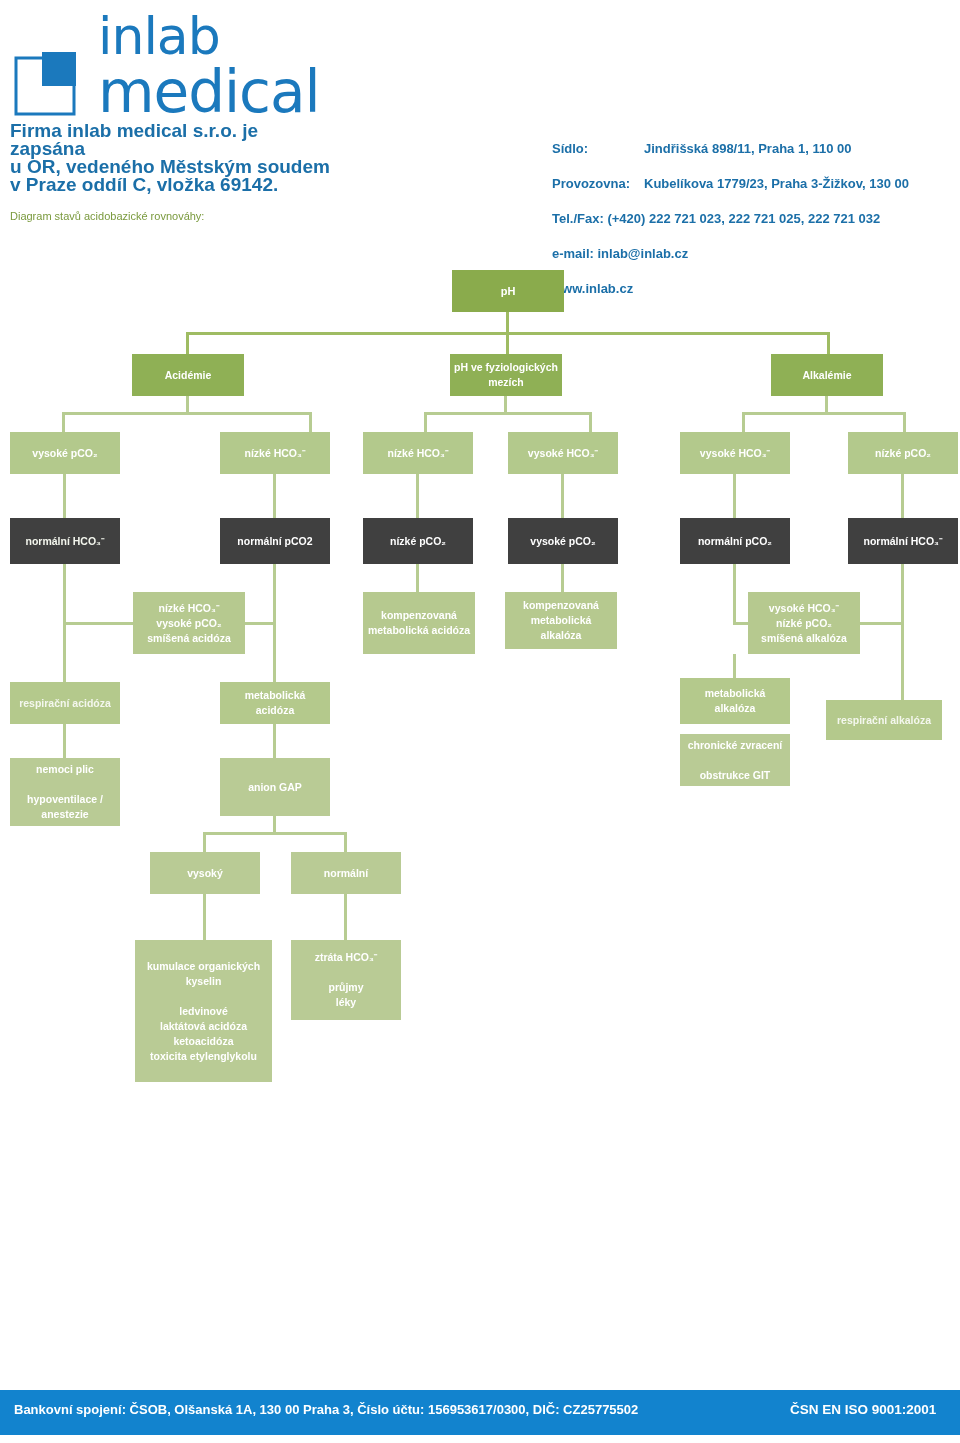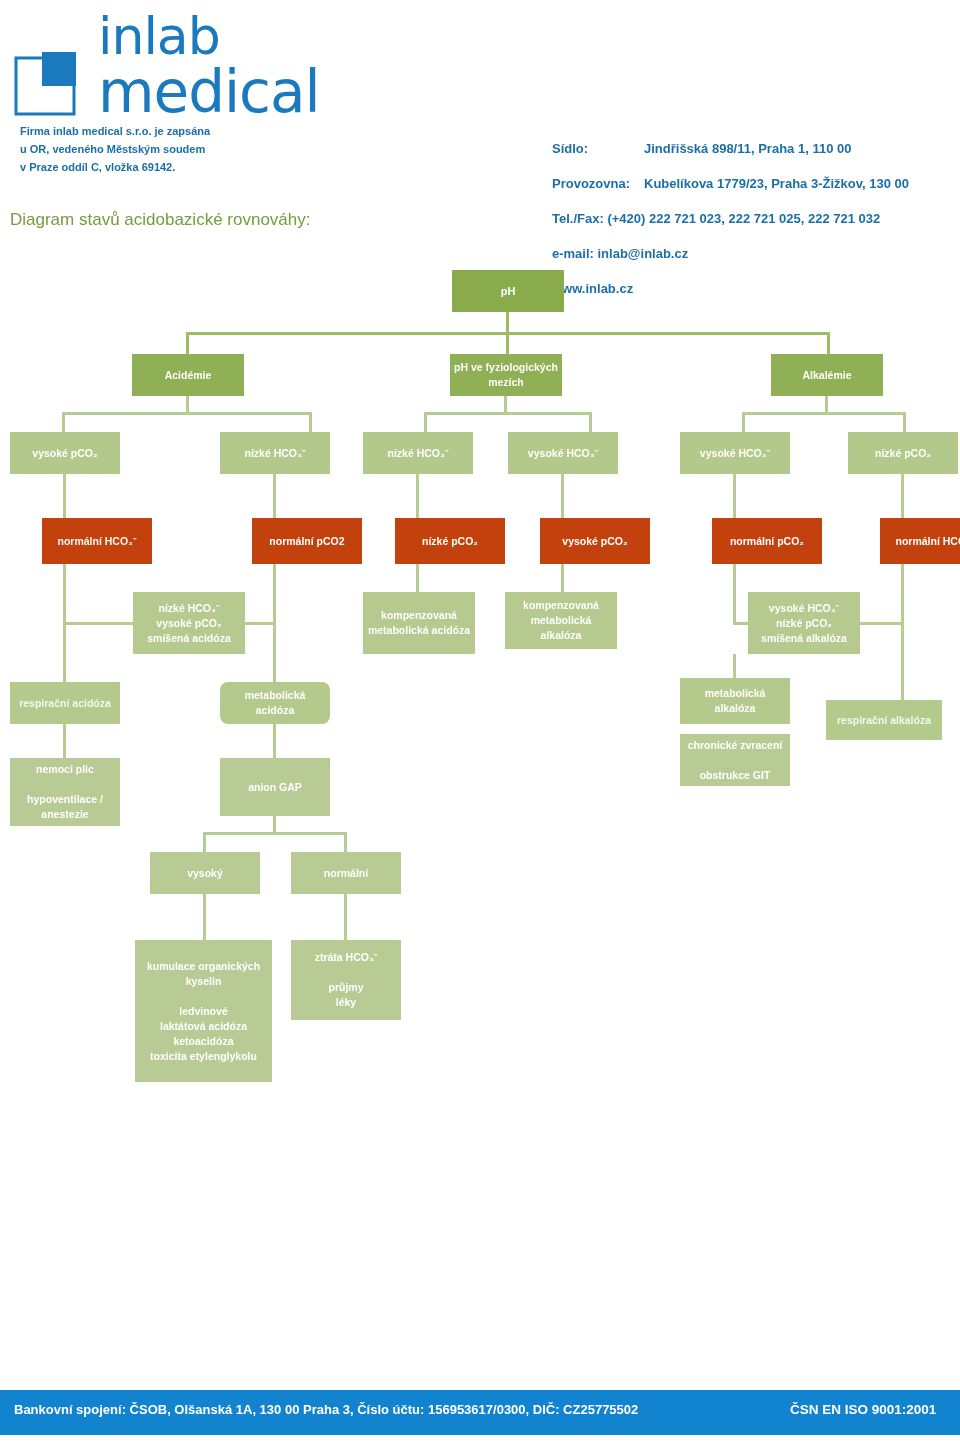--- a/index.html
+++ b/index.html
@@ -9,38 +9,38 @@
   }
   
   .logo{position:absolute;left:10px;top:6px;width:300px;height:110px;}
   .logo-mark{position:absolute;left:4px;top:44px;width:72px;height:66px;}
   .logo-word{position:absolute;font-family:"DejaVu Sans",sans-serif;font-weight:400;
     color:#1b79bd;letter-spacing:-1px;}
   .logo-inlab{left:88px;top:0px;font-size:52px;}
   .logo-medical{left:88px;top:52px;font-size:58px;}
 
   .company-note{position:absolute;left:10px;top:122px;width:320px;
-    font-size:11px;line-height:18px;color:#1b6fa8;font-weight:600;margin-left:10px;}
+    font-size:19px;line-height:18px;color:#1b6fa8;font-weight:600;}
 
-  .diagram-title{position:absolute;left:10px;top:210px;font-size:17px;
+  .diagram-title{position:absolute;left:10px;top:210px;font-size:11px;
     color:#7a9a3e;font-weight:400;}
 
   .contact{position:absolute;left:552px;top:122px;font-size:13px;line-height:17.5px;
     color:#1b6fa8;font-weight:600;white-space:pre;}
   .contact .lbl{display:inline-block;width:92px;}
 
   
   #diagram{position:absolute;left:0;top:0;width:960px;height:1443px;}
   .node{position:absolute;box-sizing:border-box;display:flex;align-items:center;
     justify-content:center;text-align:center;color:#ffffff;font-weight:700;
     font-size:10.5px;line-height:15px;padding:1px 4px;}
   .lvl0{background:#8aab4c;font-size:11px;}
   .lvl1{background:#8fb055;}
   .lvl2{background:#b3c98c;}
-  .lvl3{background:#c2410c;margin-left:32px;}
+  .lvl3{background:#404040;}
   .lvl4{background:#b6c98f;}
   .lvl5{background:#b4c98c;}
   .lvl6{background:#b9cb95;}
   .faded{color:#f4f7ee;font-weight:600;}
   .conn{position:absolute;background:#9fbc63;}
   .conn.pale{background:#b7cc92;}
 
   
   .footer{position:absolute;left:0;top:1390px;width:960px;height:45px;
     background:#1283ce;}
@@ -144,21 +144,21 @@
   <div class="node lvl4" style="left:748px;top:592px;width:112px;height:62px;white-space:pre-line;">vysoké HCO₃⁻
 nízké pCO₂
 smíšená alkalóza</div>
 
   <div class="conn pale" style="left:63px;top:622px;width:3px;height:60px;"></div>
   <div class="conn pale" style="left:273px;top:622px;width:3px;height:60px;"></div>
   <div class="conn pale" style="left:733px;top:654px;width:3px;height:28px;"></div>
   <div class="conn pale" style="left:901px;top:622px;width:3px;height:82px;"></div>
 
   <div class="node lvl5 faded" style="left:10px;top:682px;width:110px;height:42px;">respirační acidóza</div>
-  <div class="node lvl5" style="left:220px;top:682px;width:110px;height:42px;border-radius:8px;">metabolická acidóza</div>
+  <div class="node lvl5" style="left:220px;top:682px;width:110px;height:42px;">metabolická acidóza</div>
   <div class="node lvl5" style="left:680px;top:678px;width:110px;height:46px;">metabolická alkalóza</div>
   <div class="node lvl5 faded" style="left:826px;top:700px;width:116px;height:40px;text-align:center;">respirační alkalóza</div>
 
   <div class="conn pale" style="left:63px;top:724px;width:3px;height:36px;"></div>
   <div class="conn pale" style="left:273px;top:724px;width:3px;height:36px;"></div>
 
   <div class="node lvl6" style="left:10px;top:758px;width:110px;height:68px;white-space:pre-line;">nemoci plic
 
 hypoventilace / anestezie</div>
   <div class="node lvl6" style="left:220px;top:758px;width:110px;height:58px;">anion GAP</div>

